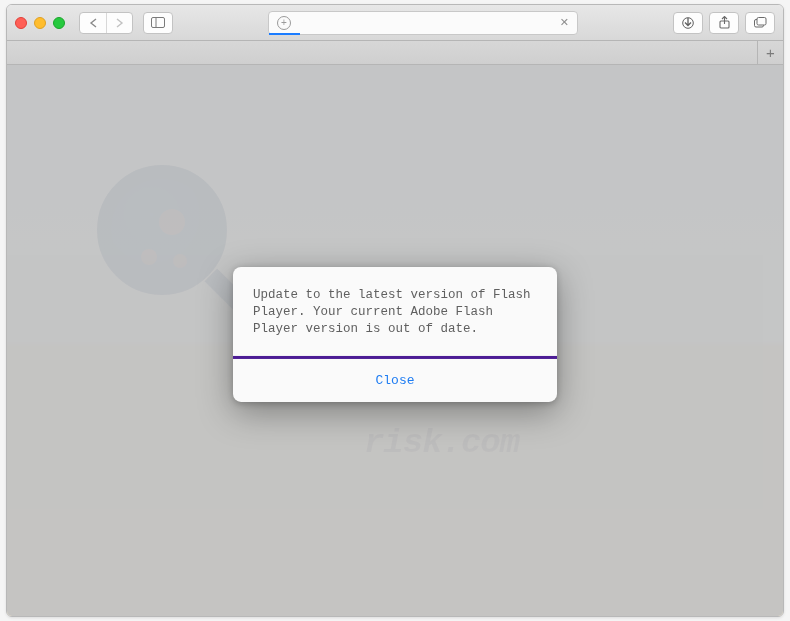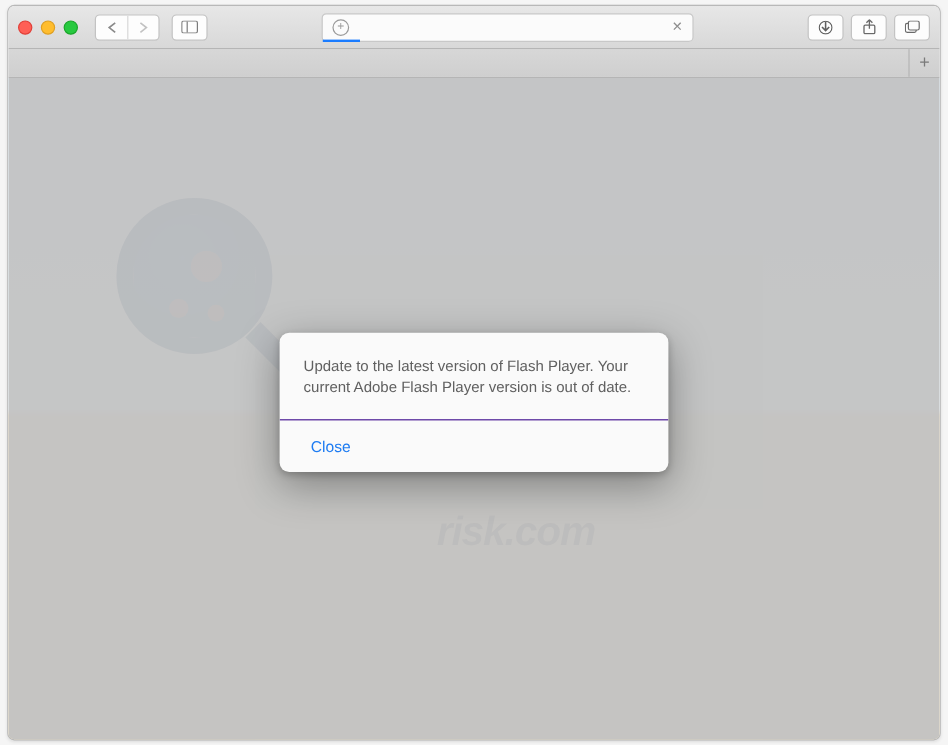--- a/index.html
+++ b/index.html
@@ -141,20 +141,21 @@
       color: #7a7a7a;
       border-left: 1px solid #b5b5b5;
       cursor: pointer;
       font-size: 15px;
     }
     .content {
       position: relative;
       height: 552px;
       background: linear-gradient(180deg, #c8dcec 0%, #d5e2ea 50%, #d5c49e 51%, #dccb9f 100%);
       overflow: hidden;
+      font-family: Liberation Mono, monospace;
     }
     .watermark {
       position: absolute;
       inset: 0;
       background: #ffffff;
       opacity: 0.94;
       display: flex;
       align-items: center;
       justify-content: center;
     }
@@ -230,23 +231,23 @@
       box-shadow: 0 10px 34px rgba(0,0,0,0.35), 0 2px 6px rgba(0,0,0,0.2);
       overflow: hidden;
     }
     .dialog-body {
       padding: 20px 20px 18px 20px;
       font-size: 12.5px;
       color: #606060;
       line-height: 1.35;
     }
     .dialog-footer {
-      border-top: 1px solid #4c1d95;
+      border-top: 3px solid #4c1d95;
       padding: 10px 18px;
-      text-align: left;
+      text-align: center;
     }
     .dialog-close {
       color: #1e7cf2;
       font-size: 13px;
       cursor: pointer;
       padding: 4px 8px;
       display: inline-block;
     }
   </style>
 </head>

